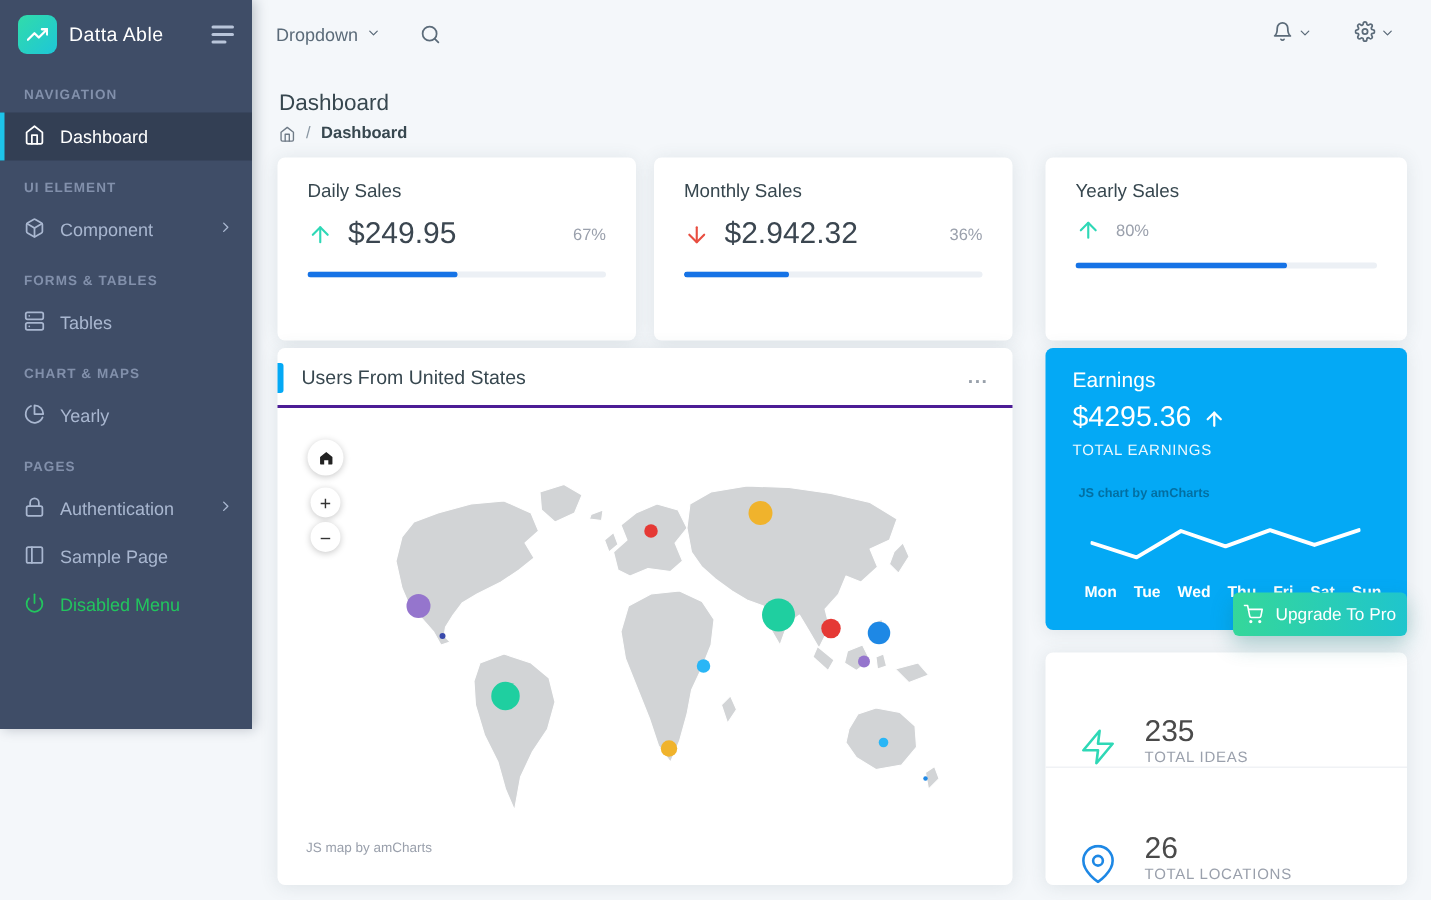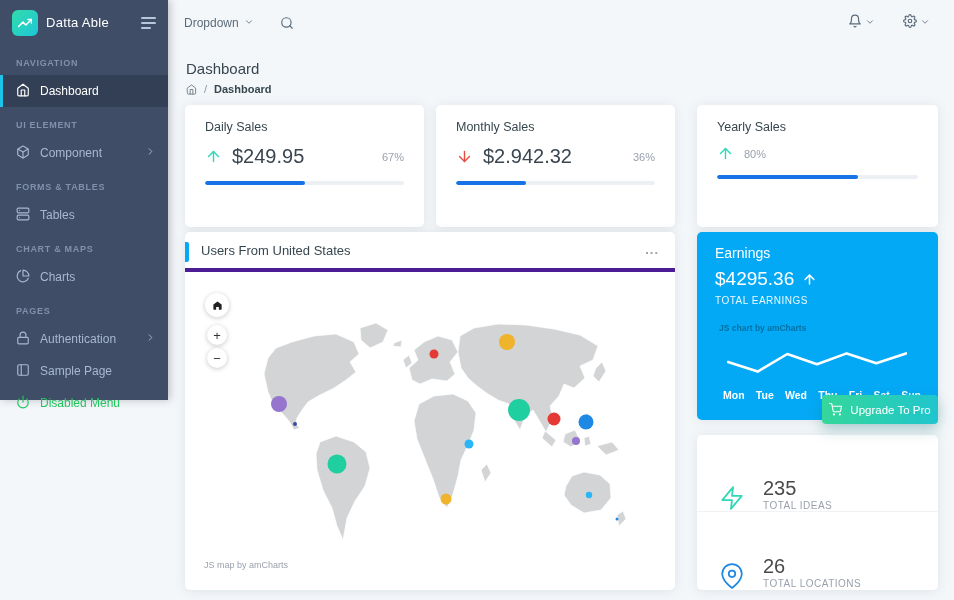--- a/index.html
+++ b/index.html
@@ -1,21 +1,21 @@
 <!DOCTYPE html>
 <html><head>
 <meta charset="utf-8">
 <style>
   * { margin:0; padding:0; box-sizing:border-box; }
   html,body { width:954px; height:600px; }
   body { font-family:"Liberation Sans", sans-serif; background:#f4f7fa; overflow:hidden; }
   .app { position:relative; width:954px; height:600px; background:#f4f7fa; }
 
   
-  .sidebar { position:absolute; left:0; top:0; width:168px; height:400px; background:#3f4d67;
+  .sidebar { position:absolute; left:0; top:0; width:168px; height:486px; background:#3f4d67;
              box-shadow:2px 0 8px rgba(20,30,50,.25); z-index:10; }
   .sb-header { height:45px; display:flex; align-items:center; gap:8px; padding:0 12px; }
   .logo-badge { width:26px; height:26px; border-radius:6px; flex:0 0 26px;
                 background:linear-gradient(135deg,#31dcaa,#1ec6d8);
                 display:flex; align-items:center; justify-content:center; }
   .logo-badge svg { width:14px; height:14px; stroke:#fff; }
   .brand { color:#fff; font-size:13px; letter-spacing:.3px; flex:1; }
   .hamburger { width:15px; display:flex; flex-direction:column; gap:3px; cursor:pointer; }
   .hamburger span { display:block; height:2px; background:#b9c5da; border-radius:1px; }
   .hamburger span:nth-child(3){ width:10px; }
@@ -63,21 +63,21 @@
   .stat-row svg { width:17px; height:17px; fill:none; stroke-width:2;
                   stroke-linecap:round; stroke-linejoin:round; }
   .arrow-up svg { stroke:#2ed8b6; } .arrow-down svg { stroke:#e84e40; }
   .stat-value { font-size:20px; color:#3b4650; flex:1; }
   .stat-pct { font-size:11px; color:#9aa0ac; }
   .progress { margin-top:13px; height:4px; background:#ecf0f5; border-radius:2px; overflow:hidden; }
   .progress-fill { height:100%; border-radius:2px; background:#1673e6; }
 
   
   .map-card { left:185px; top:232px; width:490px; height:358px; }
-  .map-header { height:40px; border-bottom:4px solid #4c1d95; display:flex; align-items:center;
+  .map-header { height:40px; border-bottom:2px solid #4c1d95; display:flex; align-items:center;
                 padding:0 16px; position:relative; }
   .map-accent { position:absolute; left:0; top:10px; width:4px; height:20px; background:#04a9f5;
                 border-radius:0 2px 2px 0; }
   .map-title { font-size:13px; color:#37474f; }
   .map-menu { margin-left:auto; color:#98a0aa; font-weight:bold; letter-spacing:1px;
               font-size:13px; cursor:pointer; line-height:8px; }
   .map-body { position:relative; height:316px; }
   .map-ctrl { position:absolute; background:#fff; border-radius:50%; display:flex; align-items:center;
               justify-content:center; box-shadow:0 1px 5px rgba(0,0,0,.22); cursor:pointer;
               color:#333; font-size:13px; }
@@ -179,21 +179,21 @@
           </svg></span>
       <span>Tables</span>
     </div>
 
     <div class="sb-label">CHART &amp; MAPS</div>
     <div class="sb-item">
       <span><svg viewBox="0 0 24 24">
             <path d="M21.21 15.89A10 10 0 1 1 8 2.83"></path>
             <path d="M22 12A10 10 0 0 0 12 2v10z"></path>
           </svg></span>
-      <span>Charts</span>
+      <span>Yearly</span>
     </div>
 
     <div class="sb-label">PAGES</div>
     <div class="sb-item">
       <span><svg viewBox="0 0 24 24">
             <rect x="3" y="11" width="18" height="11" rx="2"></rect>
             <path d="M7 11V7a5 5 0 0 1 10 0v4"></path>
           </svg></span>
       <span>Authentication</span>
       <span class="chev"><svg viewBox="0 0 24 24" fill="none" stroke="currentColor" stroke-width="2">

